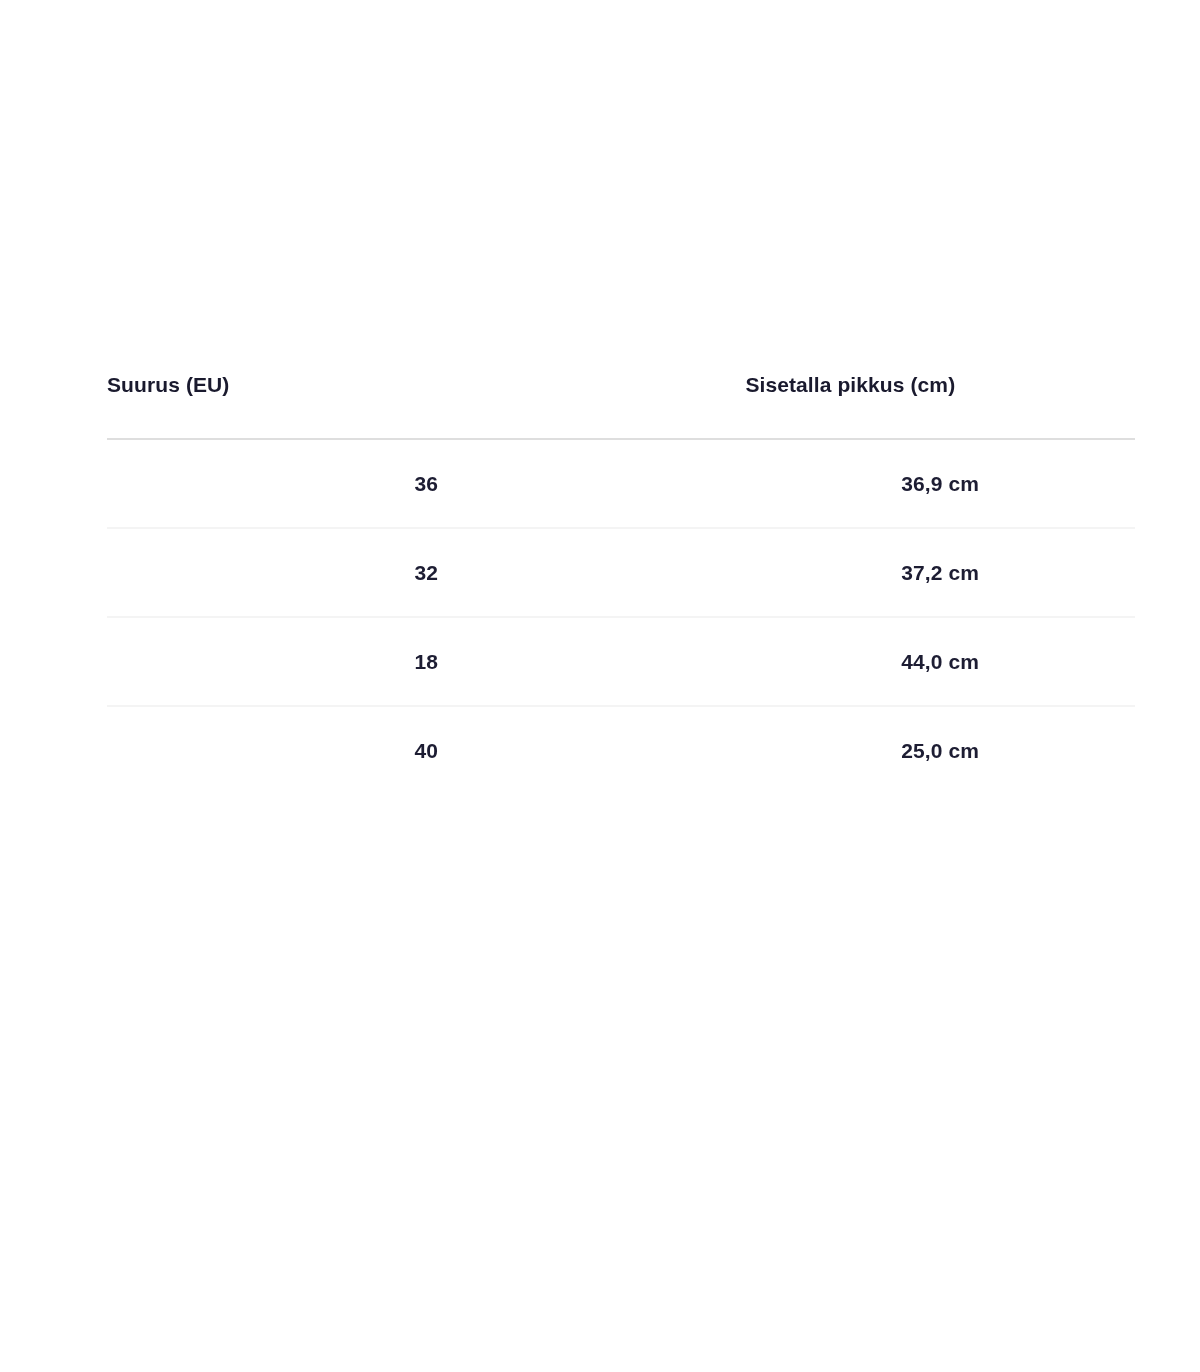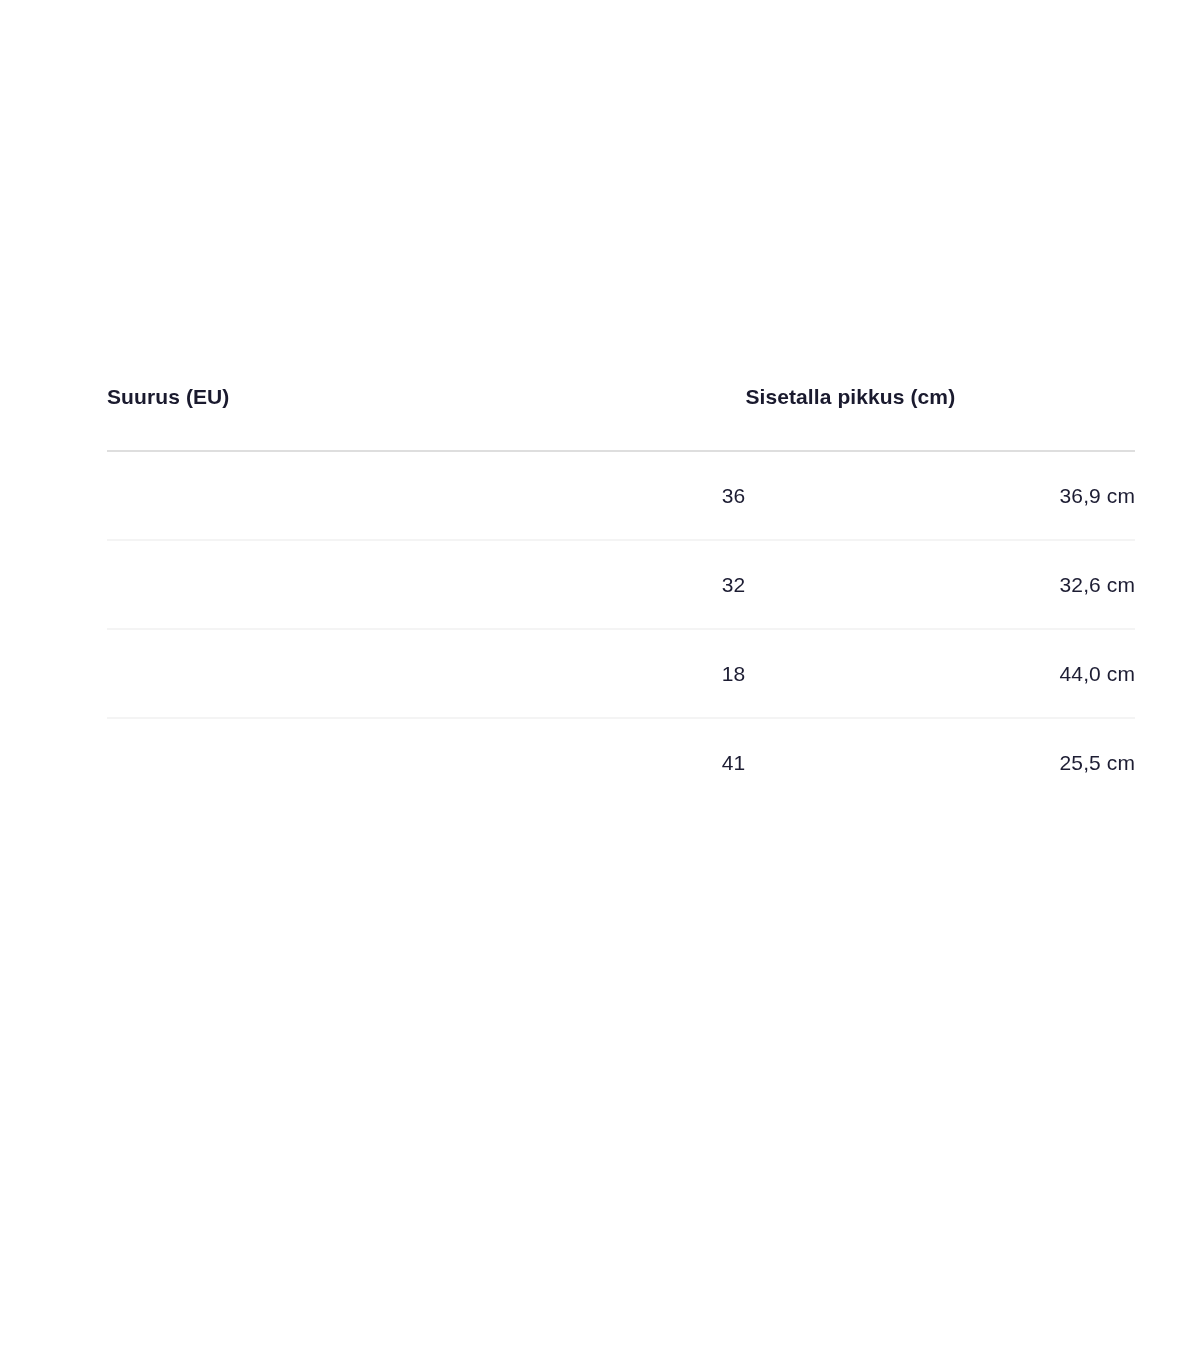--- a/index.html
+++ b/index.html
@@ -13,21 +13,21 @@
     background: #ffffff;
     font-family: "Liberation Sans", sans-serif;
     -webkit-font-smoothing: antialiased;
     position: relative;
     overflow: hidden;
   }
 
   .size-table-wrap {
     position: absolute;
     left: 107px;
-    top: 384px;
+    top: 372px;
     width: 1028px;
   }
 
   table.size-table {
     width: 100%;
     border-collapse: collapse;
     table-layout: fixed;
   }
 
   table.size-table col.col-size   { width: 62.1%; }
@@ -39,23 +39,23 @@
     font-weight: bold;
     color: #1a1a2e;
     letter-spacing: 0.1px;
     padding: 0 0 41px 0;
     vertical-align: top;
     line-height: 1.2;
     border-bottom: 2px solid #dedede;
   }
 
   table.size-table tbody td {
-    text-align: right;
+    text-align: center;
     font-size: 21px;
-    font-weight: normal;
+    font-weight: bold;
     color: #1d1d33;
     letter-spacing: 0.1px;
     line-height: 1.2;
     height: 87px;
     padding: 0;
     vertical-align: middle;
     border-bottom: 2px solid #f4f4f4;
   }
 
   table.size-table tbody tr:last-child td {
@@ -77,25 +77,25 @@
         <th>Sisetalla pikkus (cm)</th>
       </tr>
     </thead>
     <tbody>
       <tr>
         <td>36</td>
         <td>36,9 cm</td>
       </tr>
       <tr>
         <td>32</td>
-        <td>32,6 cm</td>
+        <td>37,2 cm</td>
       </tr>
       <tr>
         <td>18</td>
         <td>44,0 cm</td>
       </tr>
       <tr>
-        <td>41</td>
-        <td>25,5 cm</td>
+        <td>40</td>
+        <td>25,0 cm</td>
       </tr>
     </tbody>
   </table>
 </div>
 
 </body></html>

